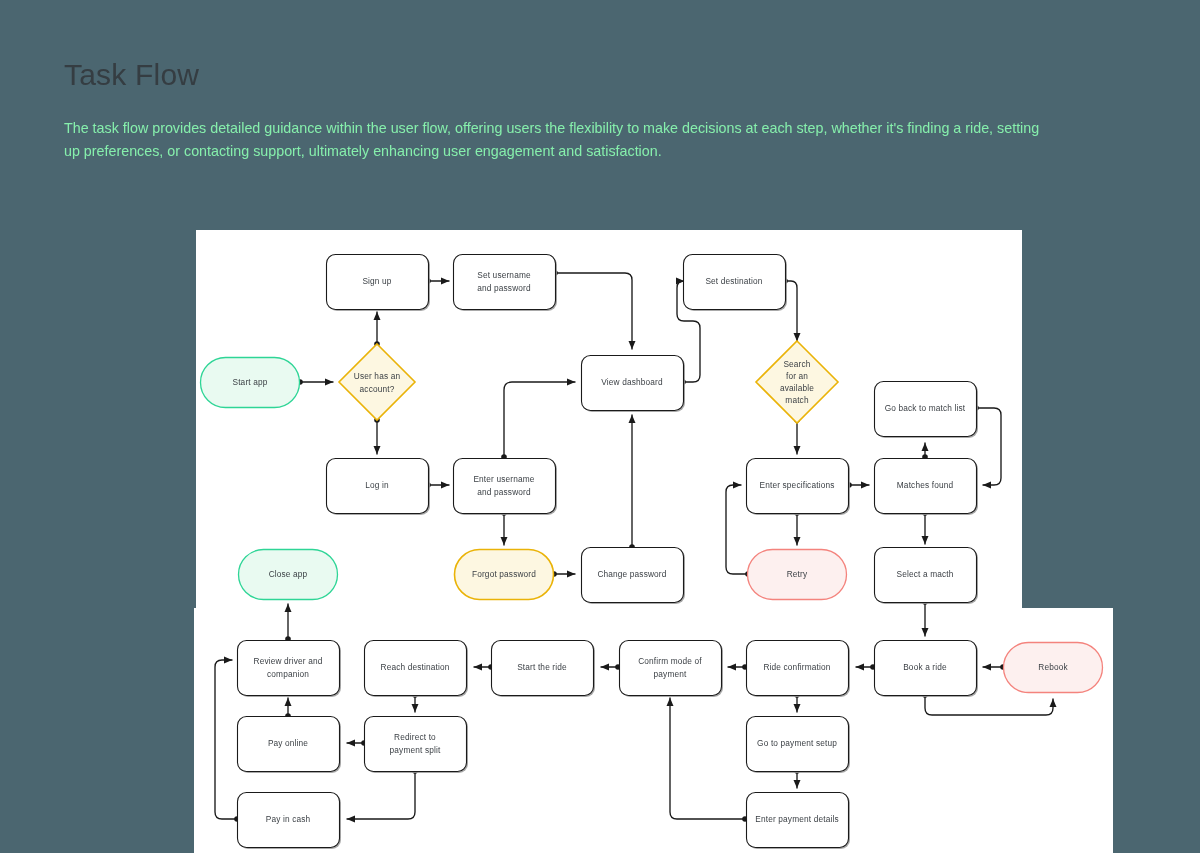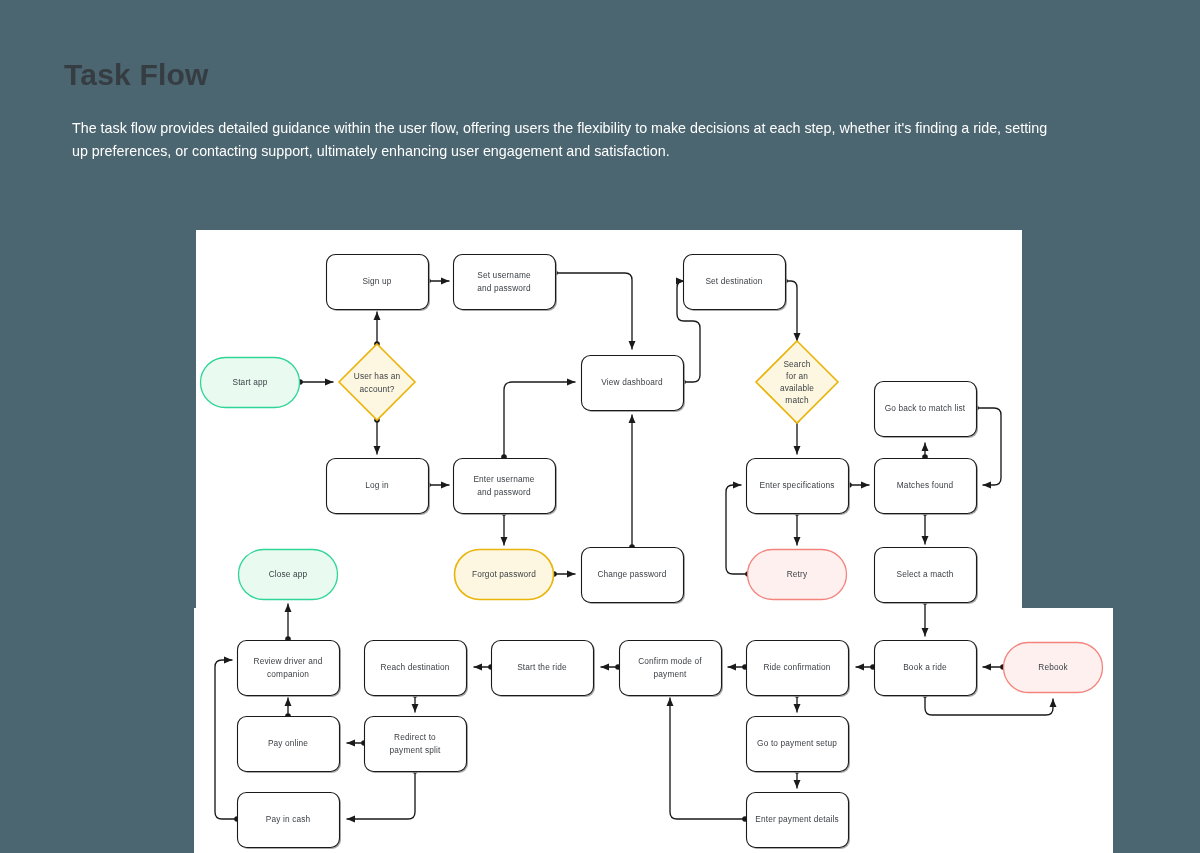--- a/index.html
+++ b/index.html
@@ -15,31 +15,31 @@
     position: relative;
   }
   #header {
     position: absolute;
     left: 64px;
     top: 58px;
     width: 1010px;
   }
   #page-title {
     font-size: 30px;
-    font-weight: bold;
+    font-weight: normal;
     color: #353d42;
     letter-spacing: 0.2px;
     margin: 0 0 26px 0;
     line-height: 1.1;
   }
   #page-subtitle {
     font-size: 14.3px;
-    color: #ffffff;
+    color: #86efac;
     line-height: 1.58;
-    margin: 8px;
+    margin: 0;
     max-width: 995px;
     font-weight: 500;
   }
   #canvas-wrap {
     position: absolute;
     left: 0; top: 0;
     width: 1200px; height: 853px;
   }
   svg#flow { display: block; }
   .panel { fill: #ffffff; }

